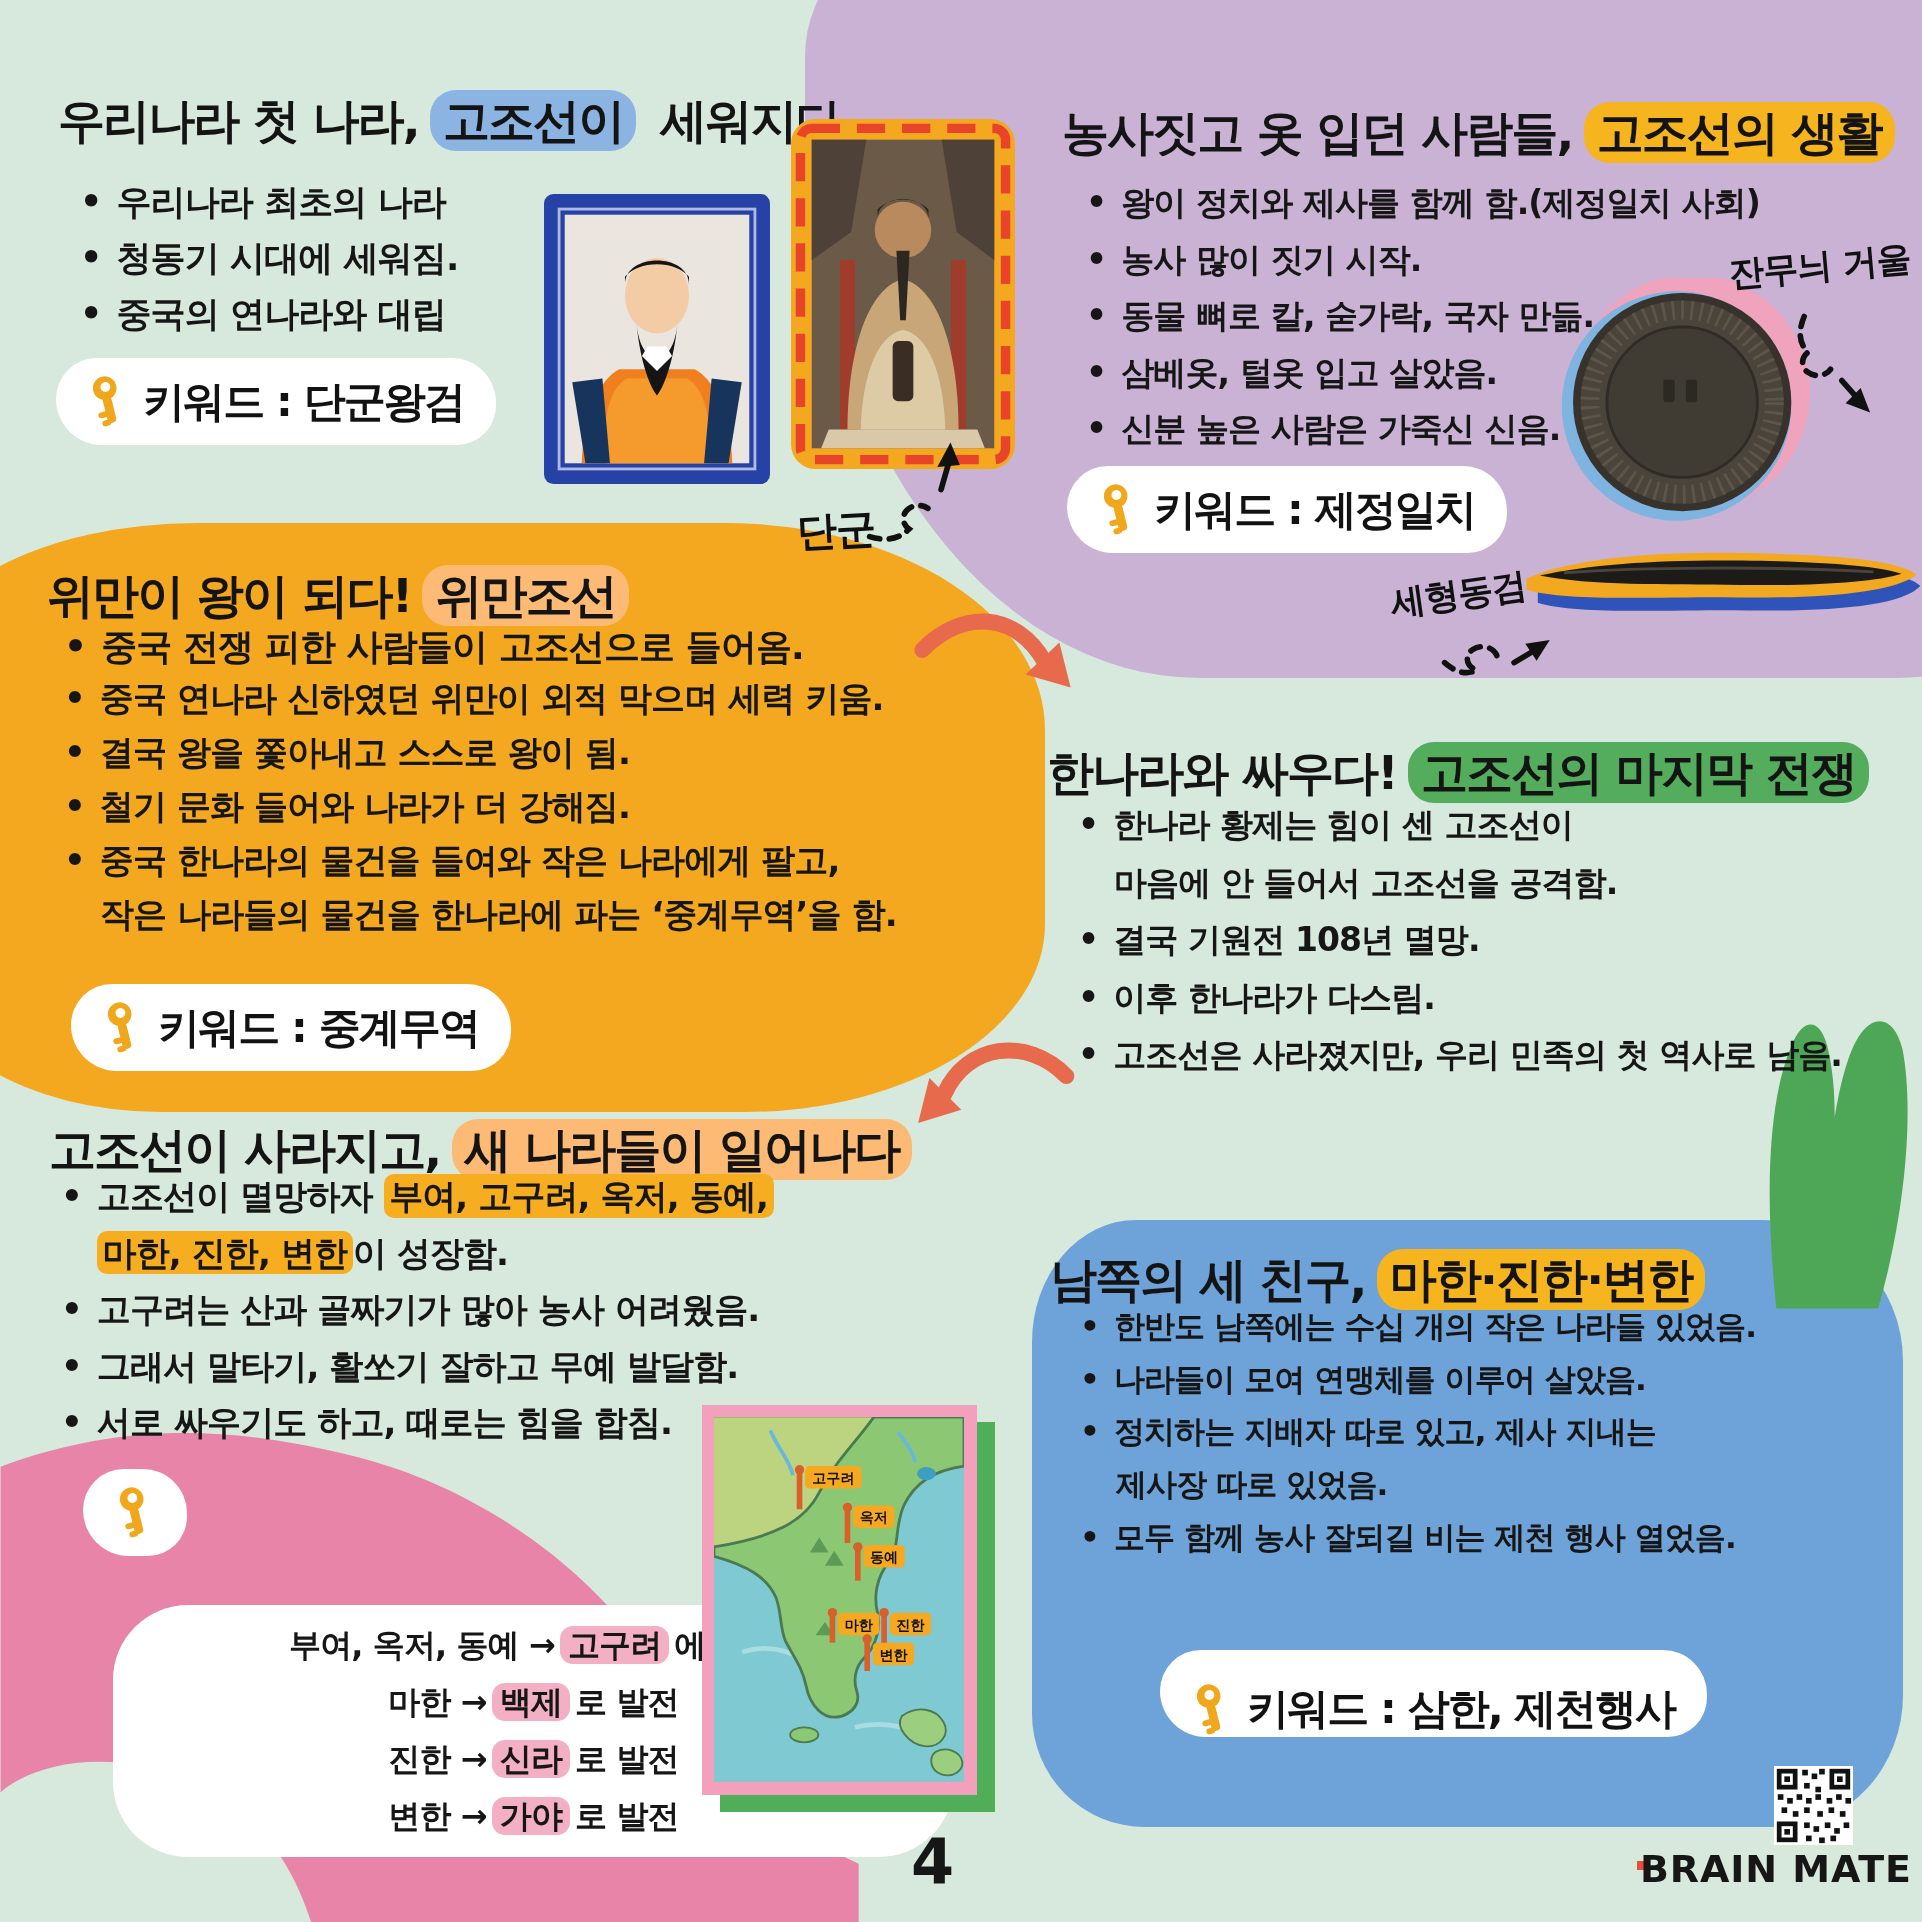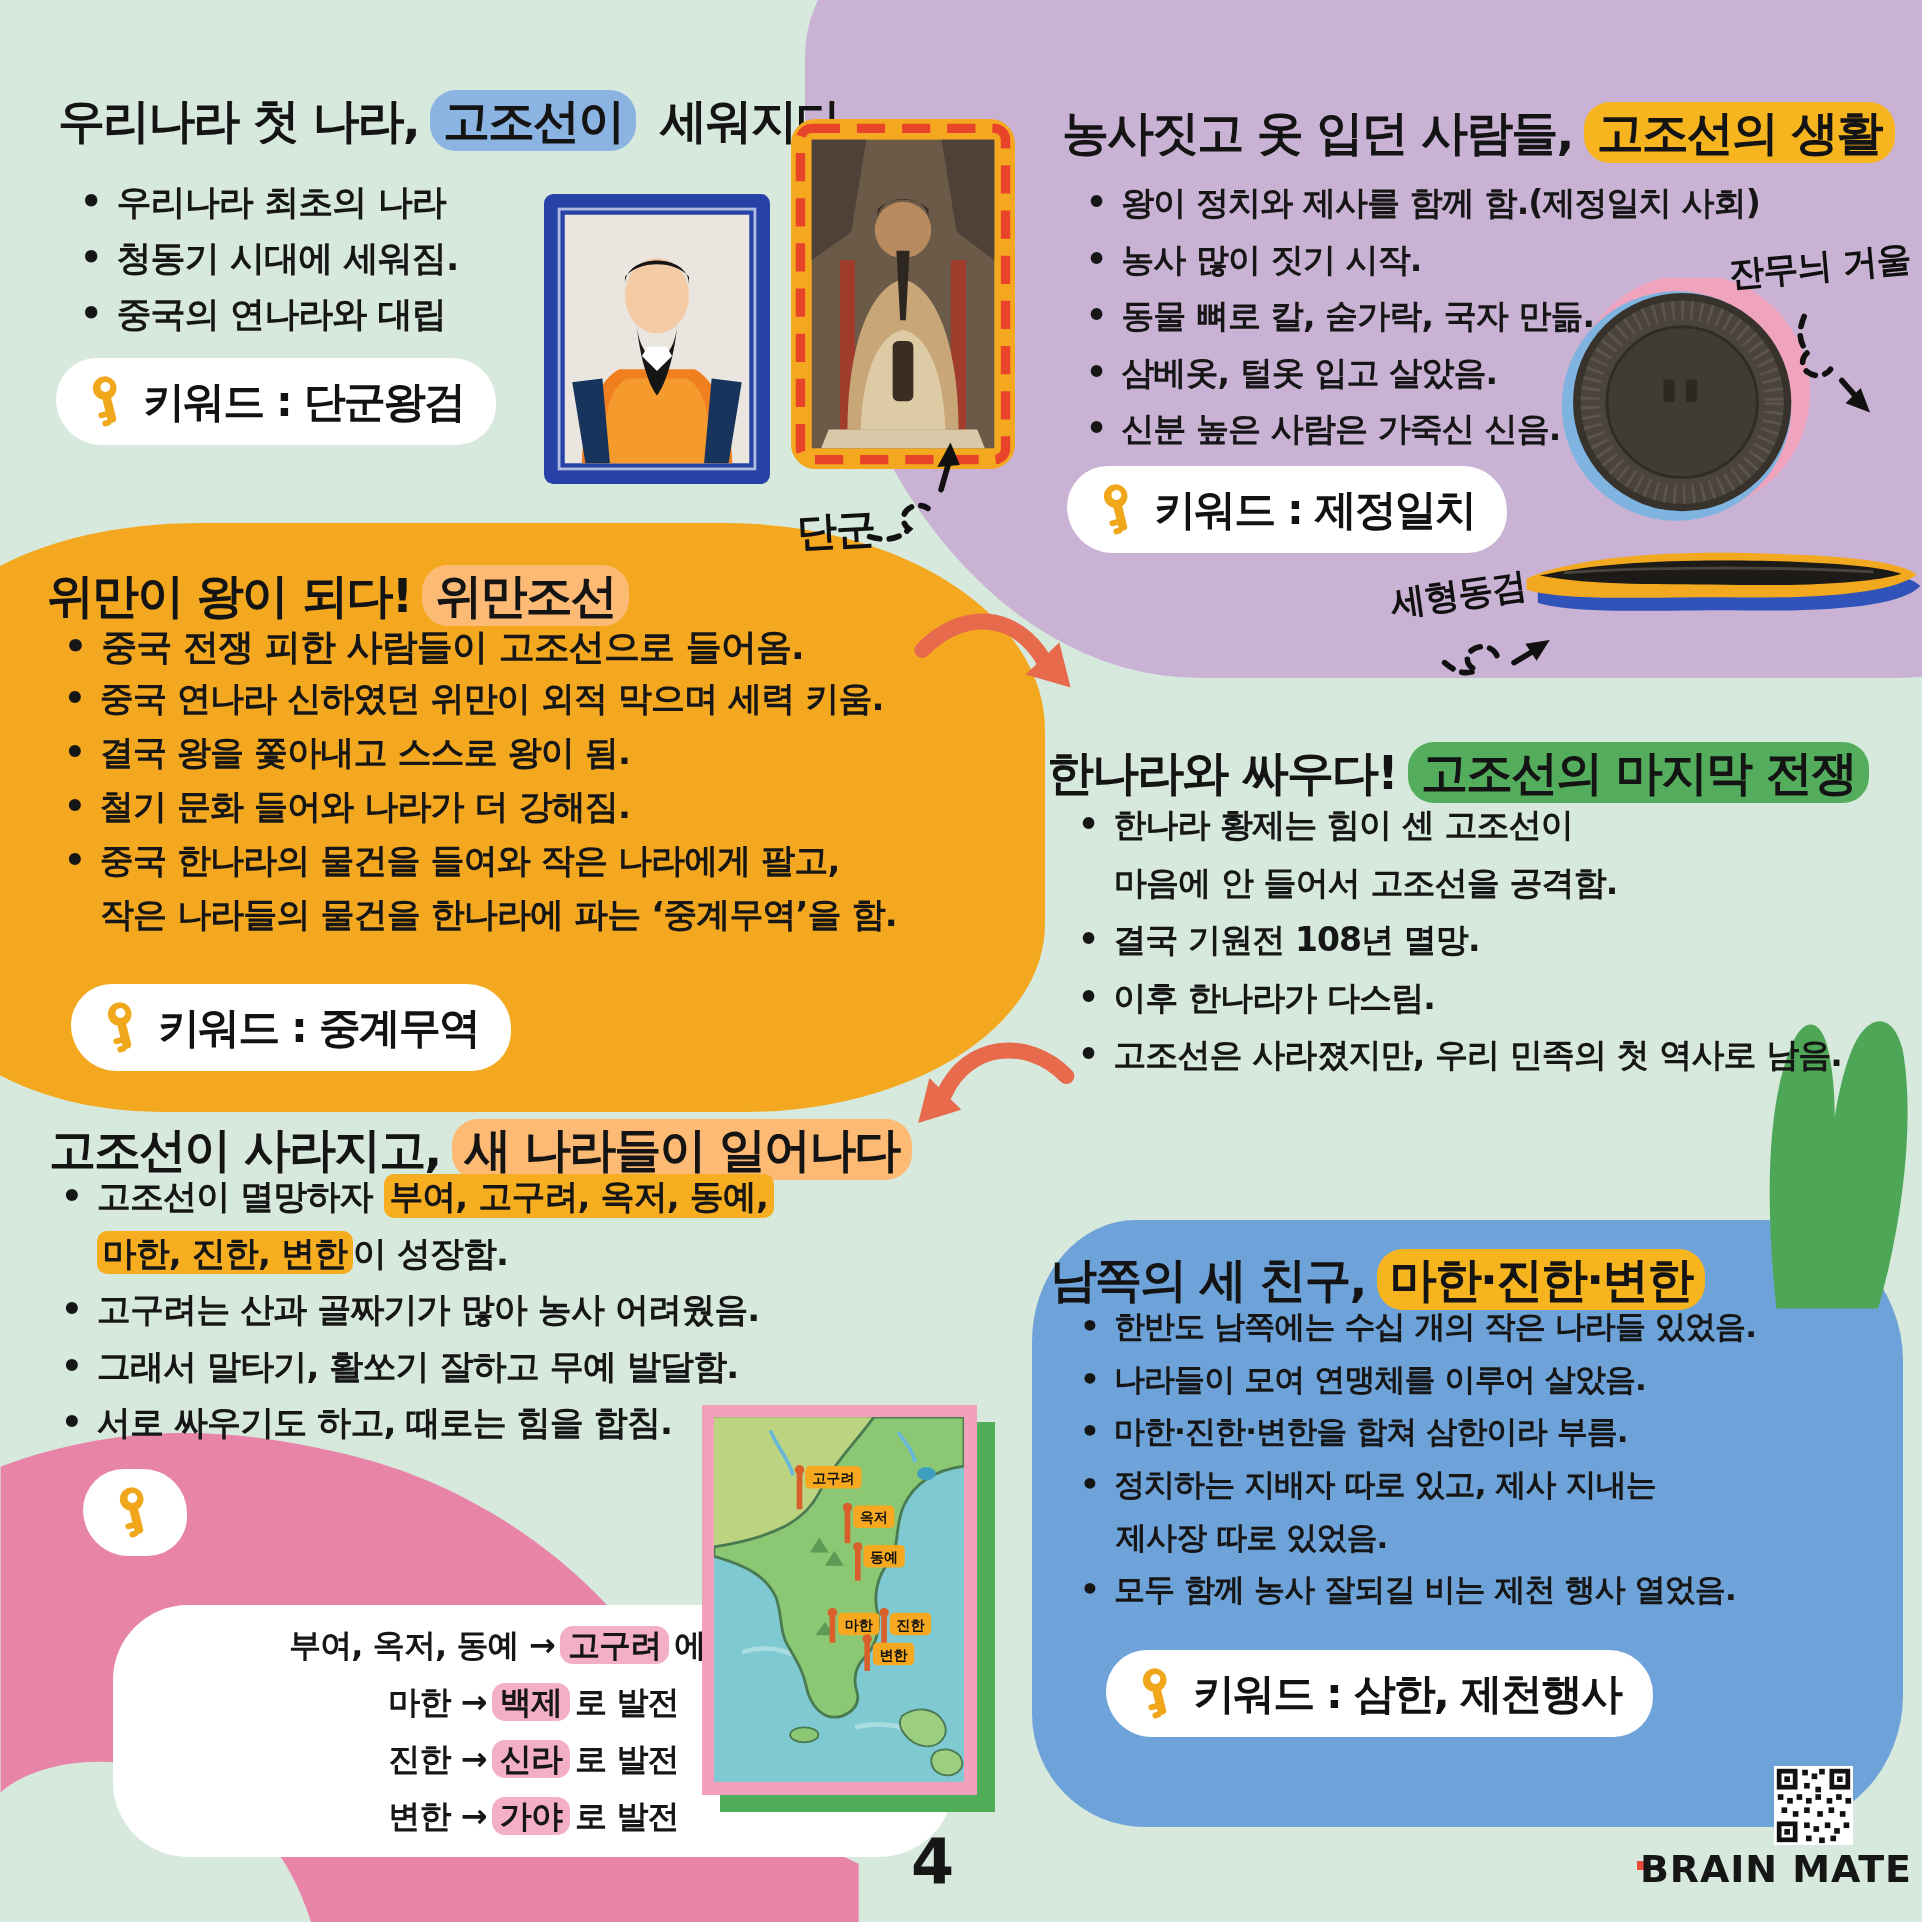--- a/index.html
+++ b/index.html
@@ -318,26 +318,25 @@
       </g>
     </svg>
   </div>
 
   <div class="sec-title" style="left:1050px;top:1249px;">
     <span class="pre">남쪽의 세 친구,</span><span class="hl hl-yellow">마한·진한·변한</span>
   </div>
   <div class="bl" style="left:1080px;top:1311px;">
     <div class="li" style="margin-bottom:21.7px;font-size:31px;">한반도 남쪽에는 수십 개의 작은 나라들 있었음.</div>
     <div class="li" style="margin-bottom:21.7px;font-size:31px;">나라들이 모여 연맹체를 이루어 살았음.</div>
-    <div class="li" style="margin-bottom:21.7px;font-size:31px;">마한·진한·변한을 합쳐 삼한이라 부름.</div>
     <div class="li" style="margin-bottom:21.7px;font-size:31px;">정치하는 지배자 따로 있고, 제사 지내는</div>
     <div class="li cont" style="margin-bottom:21.7px;font-size:31px;">제사장 따로 있었음.</div>
     <div class="li" style="font-size:31px;">모두 함께 농사 잘되길 비는 제천 행사 열었음.</div>
   </div>
-  <div class="pill" style="left:1106px;top:1650px;">
+  <div class="pill" style="left:1160px;top:1650px;align-items:flex-end;">
     <svg width="40" height="55" viewBox="0 0 40 56">
         <g fill="#f0a71c">
           <circle cx="20" cy="14" r="12"></circle>
           <rect x="15" y="23" width="9" height="27" rx="4"></rect>
           <rect x="7" y="37" width="11" height="6" rx="3"></rect>
           <rect x="9" y="46" width="9" height="6" rx="3"></rect>
         </g>
         <circle cx="21" cy="13" r="5" fill="#fff"></circle>
       </svg>
     <span class="ktext">키워드 : 삼한, 제천행사</span>

